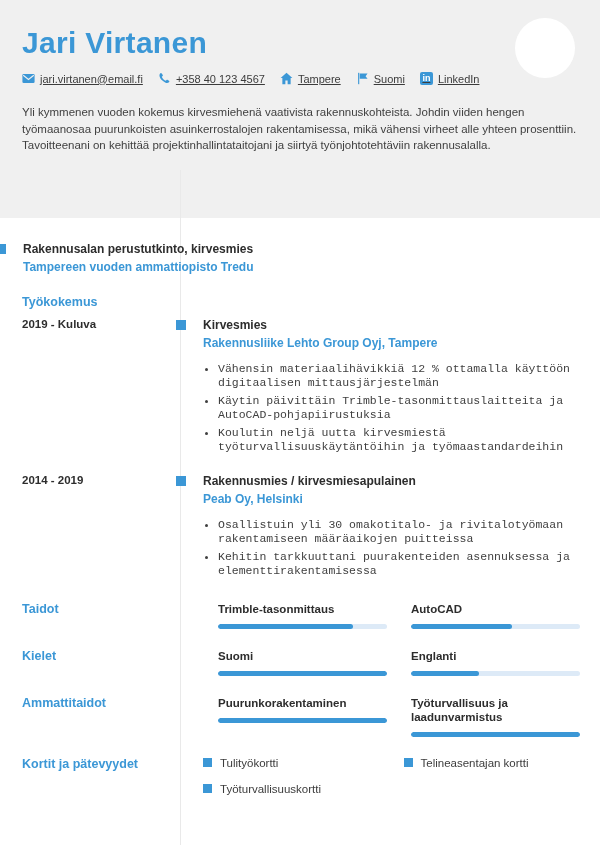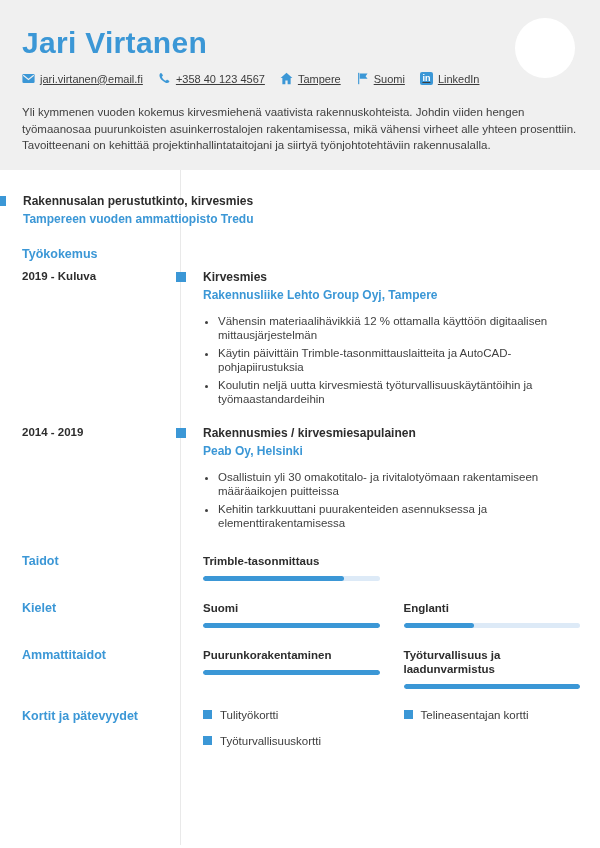--- a/index.html
+++ b/index.html
@@ -16,21 +16,21 @@
     width:600px;height:848px;
     font-family:"Liberation Sans",sans-serif;
     color:var(--text);
     position:relative;overflow:hidden;
   }
   .page{width:600px;height:848px;position:relative;background:#fff;}
 
   
   .header{
     background:var(--header_bg);
-    height:170px;
+    height:218px;
     padding:28px 22px 0 22px;
     position:relative;
   }
   .name{
     color:var(--accent);
     font-size:30px;
     font-weight:bold;
     letter-spacing:.3px;
     line-height:1;
   }
@@ -83,25 +83,25 @@
 
   .content{padding-top:15px;}
   .mt-entry{margin-top:9px;}
   .mt-section{margin-top:20px;}
   .mt-entry2{margin-top:16px;}
 
   ul.bullets{
     margin:11px 0 0 15px;
     font-size:11.5px;line-height:14px;color:#3f3f3f;
   }
-  ul.bullets li{margin-bottom:4px;}
+  ul.bullets li{margin-bottom:4px;font-family:Liberation Mono, monospace;}
 
   
   .skill-grid{
-    display:grid;grid-template-columns:1fr 1fr;column-gap:24px;
+    display:grid;grid-template-columns:1fr 1fr;column-gap:24px;margin-left:15px;
   }
   .skill-name{font-size:11.5px;font-weight:bold;color:var(--title);line-height:14px;margin-bottom:8px;}
   .bar{
     width:100%;height:5px;border-radius:2.5px;background:var(--track);
     overflow:hidden;
   }
   .bar-fill{height:100%;background:var(--accent);border-radius:2.5px;}
 
   
   .card-grid{display:grid;grid-template-columns:1fr 1fr;column-gap:24px;}
@@ -220,20 +220,26 @@
         <div class="section-heading">Taidot</div>
       </div>
       <div class="right">
         <div class="skill-grid">
           <div>
             <div class="skill-name">Trimble-tasonmittaus</div>
             <div class="bar">
                 <div class="bar-fill" style="width: 80%;"></div>
               </div>
           </div>
+          <div>
+            <div class="skill-name">AutoCAD</div>
+            <div class="bar">
+                <div class="bar-fill" style="width: 60%;"></div>
+              </div>
+          </div>
         </div>
       </div>
     </div>
 
     <div class="row mt-section">
       <div class="left">
         <div class="section-heading">Kielet</div>
       </div>
       <div class="right">
         <div class="skill-grid">

